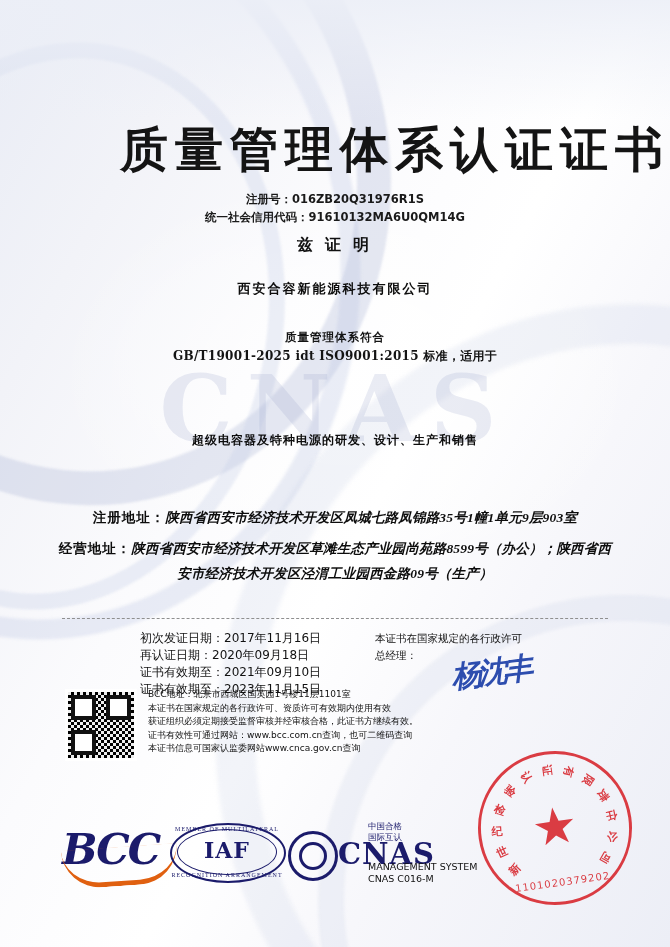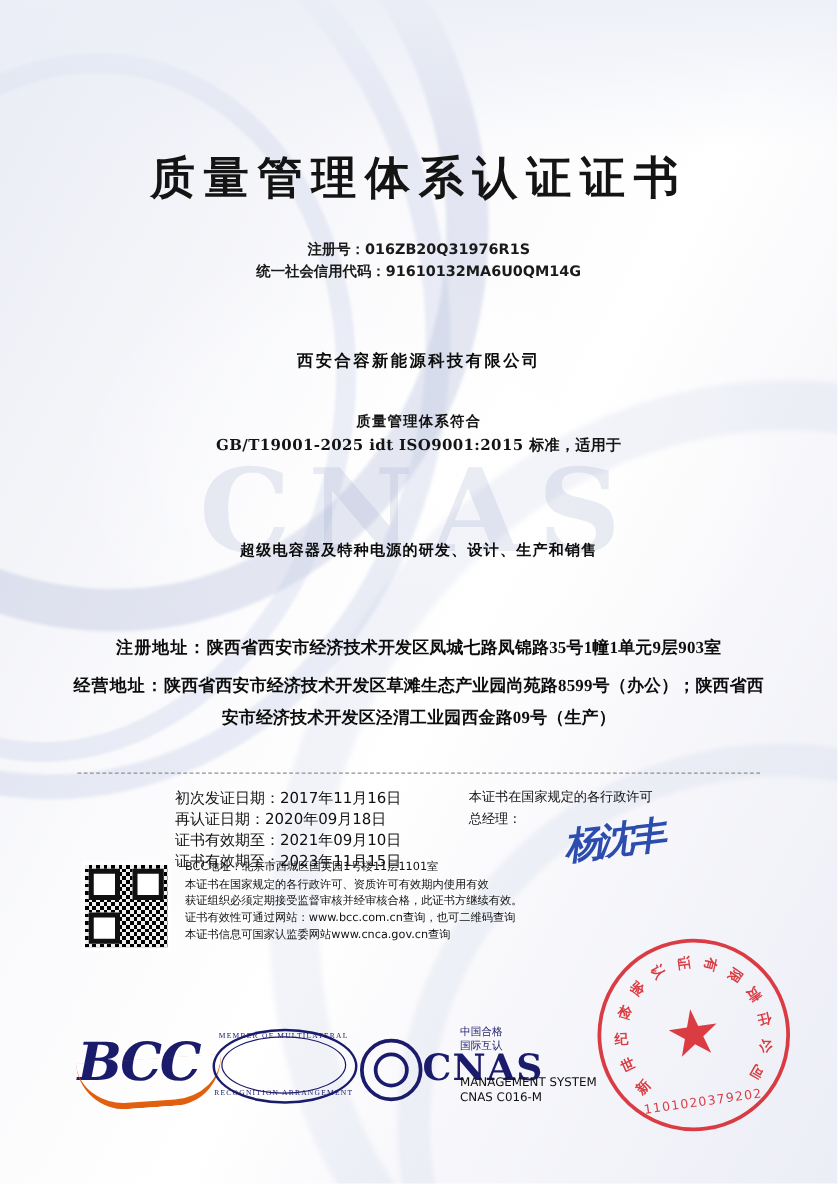--- a/index.html
+++ b/index.html
@@ -83,22 +83,22 @@
     position: relative;
     z-index: 5;
     width: 670px;
     height: 947px;
   }
 
   .title {
     position: absolute;
     top: 118px;
     left: 0; right: 0;
-    text-align: center;
-    font-size: 36px;
+    text-align: right;
+    font-size: 48px;
     letter-spacing: 7px;
     font-weight: 700;
     color: #141414;
     font-family: "DejaVu Serif", serif;
   }
 
   .numbers {
     position: absolute;
     top: 190px;
     left: 0; right: 0;
@@ -178,20 +178,21 @@
   .addr-row {
     display: block;
     text-align: center;
     margin-bottom: 6px;
   }
   .addr-label {
     letter-spacing: 1px;
   }
   .addr-val {
     letter-spacing: 0.2px;
+    font-style: italic;
   }
 
   .divider {
     position: absolute;
     left: 62px;
     right: 62px;
     top: 618px;
     border-top: 1px dashed #8f8f8f;
     height: 0;
   }
@@ -453,20 +454,21 @@
 
   <div class="content">
 
     <div class="title">质量管理体系认证证书</div>
 
     <div class="numbers">
       <div>注册号：016ZB20Q31976R1S</div>
       <div>统一社会信用代码：91610132MA6U0QM14G</div>
     </div>
 
+    <div class="hereby">兹 证 明</div>
 
     <div class="company">西安合容新能源科技有限公司</div>
 
     <div class="standard-line1">质量管理体系符合</div>
     <div class="standard-line2">GB/T19001-2025 idt ISO9001:2015 标准，适用于</div>
 
     <div class="scope">超级电容器及特种电源的研发、设计、生产和销售</div>
 
     <div class="addr-block">
       <div class="addr-row">
@@ -517,20 +519,21 @@
 
       <div class="logo-bcc">
         <span>BCC</span>
         <span class="arc"></span>
       </div>
 
       <div class="logo-iaf">
         <span class="iaf-ell"></span>
         <span class="iaf-ell2"></span>
         <span class="iaf-top">MEMBER OF MULTILATERAL</span>
+        <span class="iaf-main">IAF</span>
         <span class="iaf-bot">RECOGNITION ARRANGEMENT</span>
       </div>
 
       <div class="logo-cnas">
         <span class="cnas-circle"></span>
         <span class="cnas-text">CNAS</span>
       </div>
 
       <div class="cnas-side">
         <div>中国合格</div>

